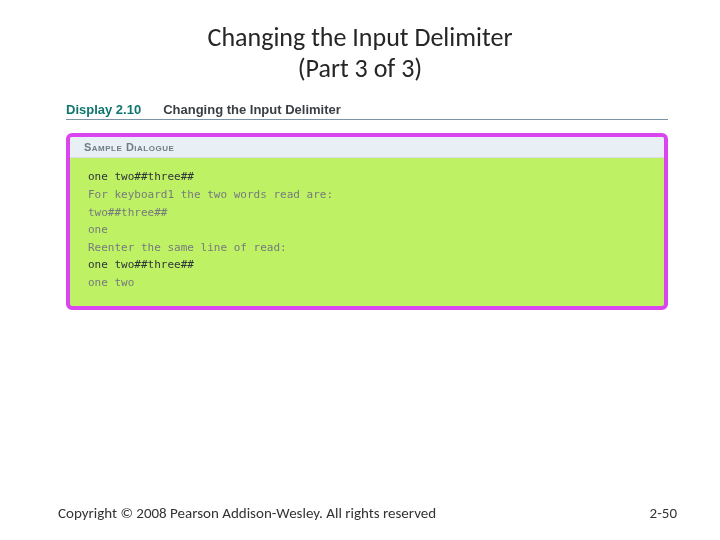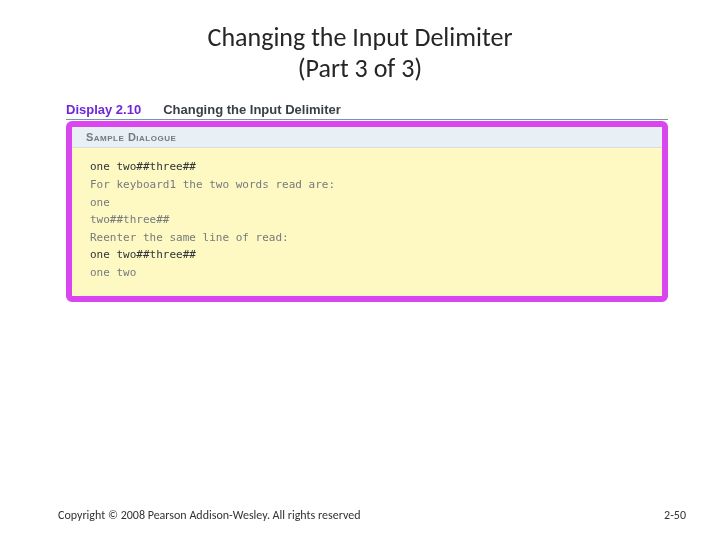--- a/index.html
+++ b/index.html
@@ -27,34 +27,34 @@
     display: flex;
     align-items: baseline;
     gap: 22px;
     padding-bottom: 2px;
     border-bottom: 1px solid #7a94a6;
   }
   .display-label {
     font-family: Verdana, Geneva, sans-serif;
     font-size: 13px;
     font-weight: bold;
-    color: #6d28d9;
+    color: #0f766e;
   }
   .display-title {
     font-family: Verdana, Geneva, sans-serif;
     font-size: 13px;
     font-weight: bold;
     color: #3a3f45;
   }
   .sample-box {
-    margin-top: 1px;
-    border: 6px solid #d946ef;
+    margin-top: 13px;
+    border: 4px solid #d946ef;
     border-radius: 6px;
     overflow: hidden;
-    background: #fef9c3;
+    background: #bef264;
   }
   .sample-header {
     background: #e8f0f5;
     border-bottom: 1px solid #d9dee2;
     padding: 4px 14px;
     font-family: Verdana, Geneva, sans-serif;
     font-size: 11px;
     font-weight: bold;
     color: #6f7c86;
     letter-spacing: 0.5px;
@@ -68,24 +68,24 @@
     color: #767a7d;
   }
   .dialogue .user {
     color: #2f3539;
     font-weight: normal;
   }
   .footer {
     position: absolute;
     bottom: 18px;
     left: 58px;
-    right: 34px;
+    right: 43px;
     display: flex;
     justify-content: space-between;
-    font-size: 12px;
+    font-size: 15px;
     color: #333;
     text-align: center;
   }
 </style>
 </head>
 <body>
 
 <div class="title-block">
   <div class="title-line">Changing the Input Delimiter</div>
   <div class="title-line">(Part 3 of 3)</div>
@@ -94,22 +94,22 @@
 <div class="figure">
   <div class="fig-header">
     <span class="display-label">Display 2.10</span>
     <span class="display-title">Changing the Input Delimiter</span>
   </div>
   <div class="sample-box">
     <div class="sample-header">Sample Dialogue</div>
     <div class="dialogue" id="dialogue">
         <div class="user">one two##three##</div>
         <div>For keyboard1 the two words read are:</div>
+        <div>two##three##</div>
         <div>one</div>
-        <div>two##three##</div>
         <div>Reenter the same line of read:</div>
         <div class="user">one two##three##</div>
         <div>one two</div>
       </div>
   </div>
 </div>
 
 <div class="footer">
   <span>Copyright © 2008 Pearson Addison-Wesley. All rights reserved</span>
   <span>2-50</span>

